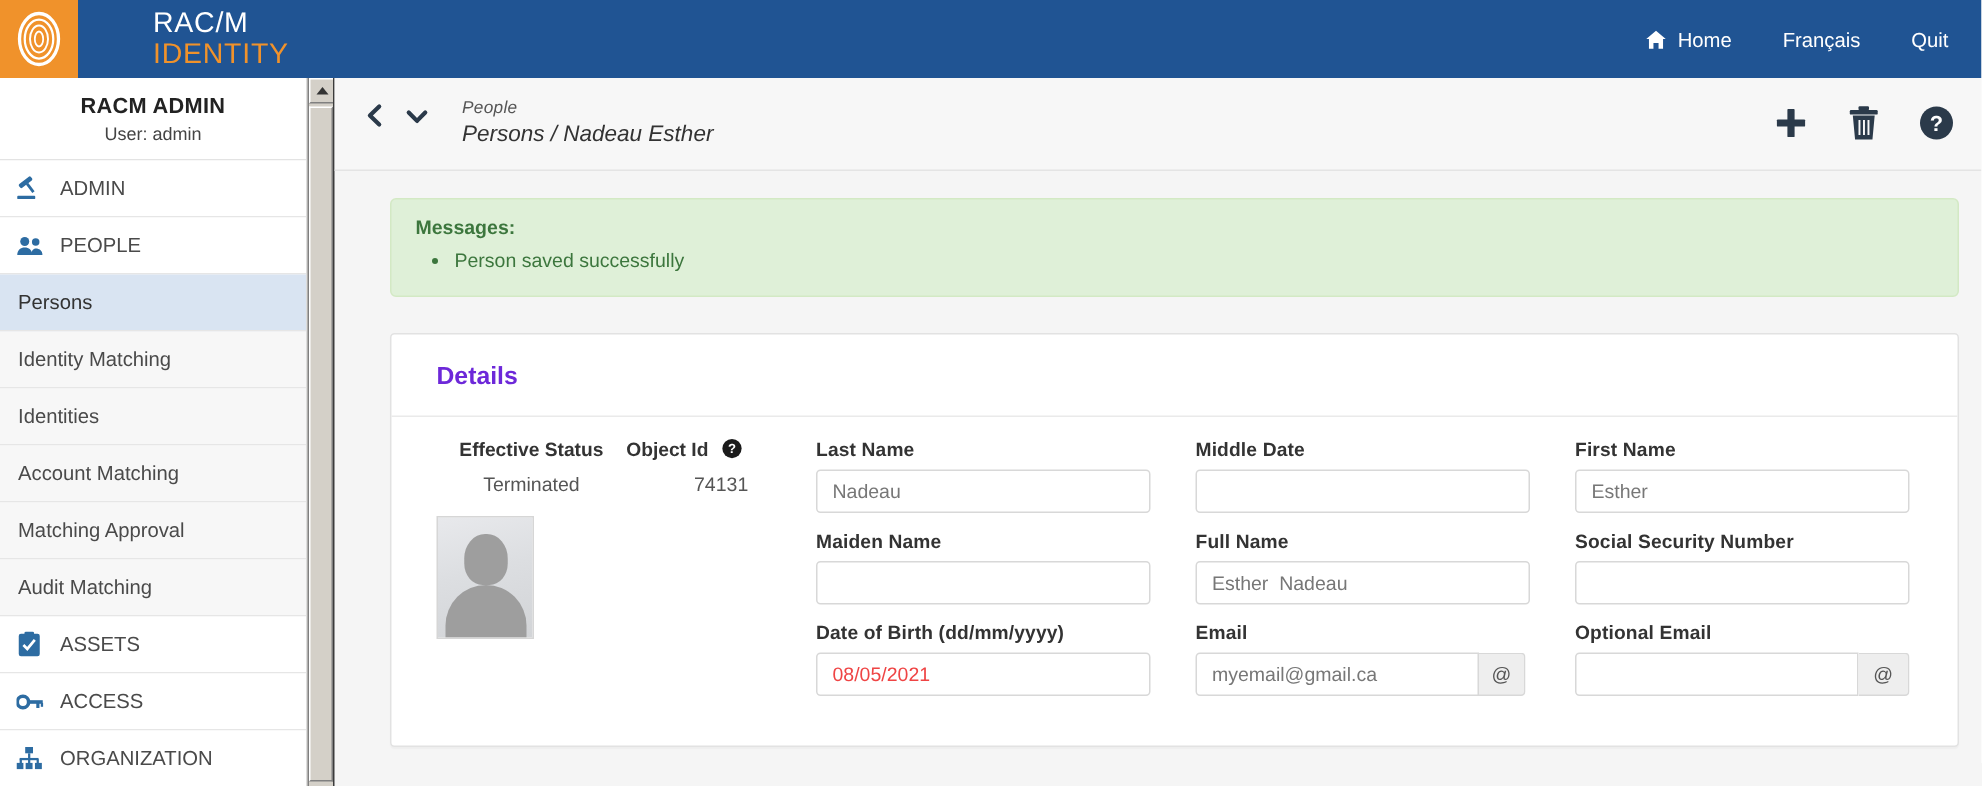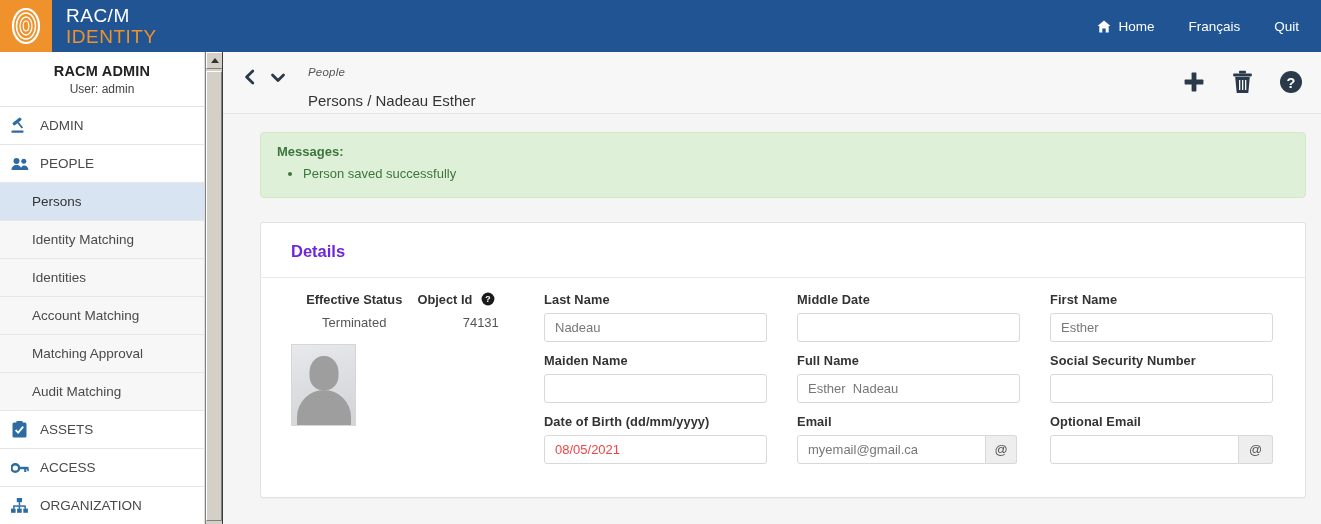--- a/index.html
+++ b/index.html
@@ -7,21 +7,21 @@
     width: 1321px; height: 524px;
     font-family: "Liberation Sans", sans-serif;
     background: #ffffff;
     overflow: hidden;
   }
   .app { position: relative; width: 1321px; height: 524px; }
 
   
   .topbar {
     position: absolute; top: 0; left: 0; width: 1321px; height: 52px;
-    background: #205493; display: flex; align-items: center;
+    background: #205493; display: flex; align-items: center; gap: 36px;
   }
   .logo-tile {
     width: 52px; height: 52px; background: #f0922b;
     display: flex; align-items: center; justify-content: center; flex: none;
   }
   .fingerprint { display: block; }
   .brand { margin-left: 14px; line-height: 1.0; }
   .brand-top {
     color: #ffffff; font-size: 19px; letter-spacing: .5px; font-weight: 400;
   }
@@ -51,21 +51,21 @@
   .user-sub { font-size: 12px; color: #444444; margin-top: 3px; }
 
   .nav-group {
     display: flex; align-items: center; gap: 11px;
     height: 38px; padding: 0 0 0 10px;
     border-bottom: 1px solid #e6e6e6;
     color: #4a4a4a; font-size: 13.5px; cursor: pointer; background: #ffffff;
   }
   .nav-group .ico { width: 19px; display: flex; justify-content: center; flex: none; }
   .nav-sub {
-    display: flex; align-items: center; height: 38px; padding-left: 32px;
+    display: flex; align-items: center; height: 38px; padding-left: 12px;
     border-bottom: 1px solid #e6e6e6; background: #f7f7f7;
     color: #4a4a4a; font-size: 13.5px; cursor: pointer;
   }
   .nav-sub.active { background: #d9e4f2; color: #333333; }
 
   
   .scrollbar {
     position: absolute; top: 52px; left: 205px; width: 17px; height: 472px;
     background: #d4d0c8; border-left: 1px solid #808080;
   }
@@ -100,21 +100,21 @@
     height: 62px; background: #f7f7f7; border-bottom: 1px solid #e4e4e4;
     display: flex; align-items: flex-start; padding: 14px 18px 0 20px;
   }
   .crumb-navs { display: flex; align-items: center; gap: 14px; padding-top: 3px; }
   .chev { cursor: pointer; display: block; }
   .crumb-text { margin-left: 22px; }
   .crumb-small {
     font-size: 11.5px; font-style: italic; color: #555555; letter-spacing: .2px;
   }
   .crumb-main {
-    font-size: 15px; color: #333333; margin-top: 14px;
+    font-size: 15px; font-style: italic; color: #333333; margin-top: 3px;
   }
   .crumb-actions {
     margin-left: auto; display: flex; align-items: center; gap: 26px; padding-top: 4px;
   }
   .act-ico { cursor: pointer; display: block; }
 
   .content { padding: 18px 16px 0 37px; }
 
   .alert {
     background: #dff0d8; border: 1px solid #d3e9c4; border-radius: 4px;

